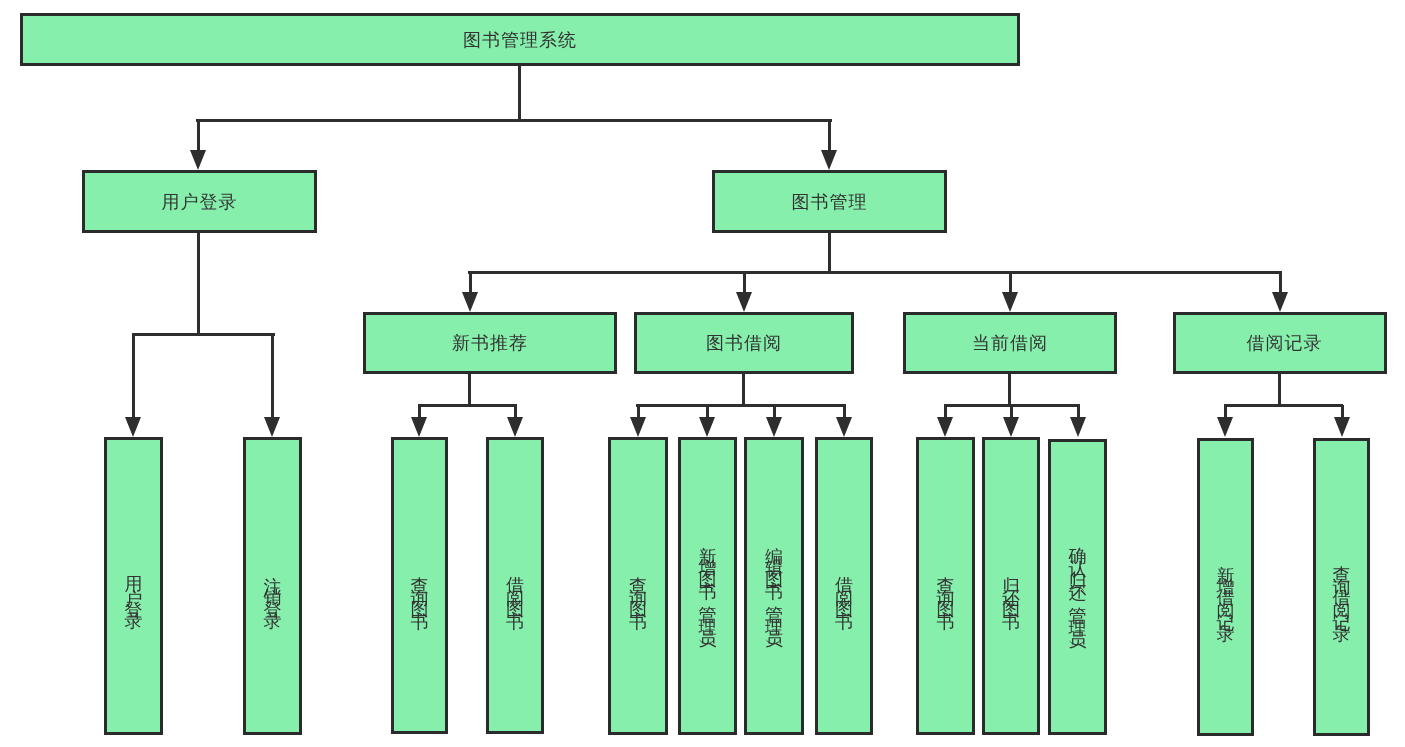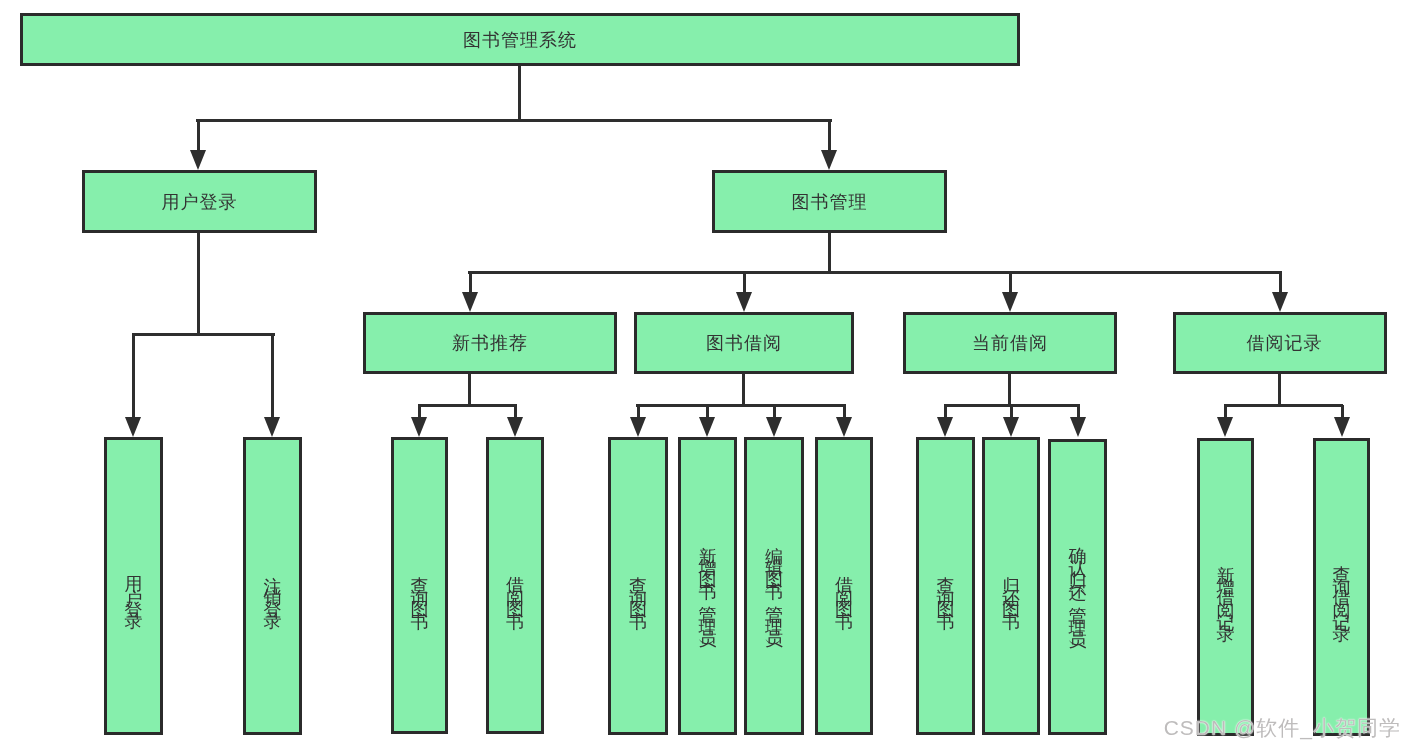--- a/index.html
+++ b/index.html
@@ -165,15 +165,14 @@
     <span>确认归还（管理员）</span>
   </div>
 
   <div class="node vert" style="left:1197px;top:438px;width:57px;height:298px;">
     <span>新增借阅记录</span>
   </div>
   <div class="node vert" style="left:1313px;top:438px;width:57px;height:298px;">
     <span>查询借阅记录</span>
   </div>
 
-  <div class="watermark">CSDN @软件_小贺同学</div>
 
 </div>
 
 </body></html>

